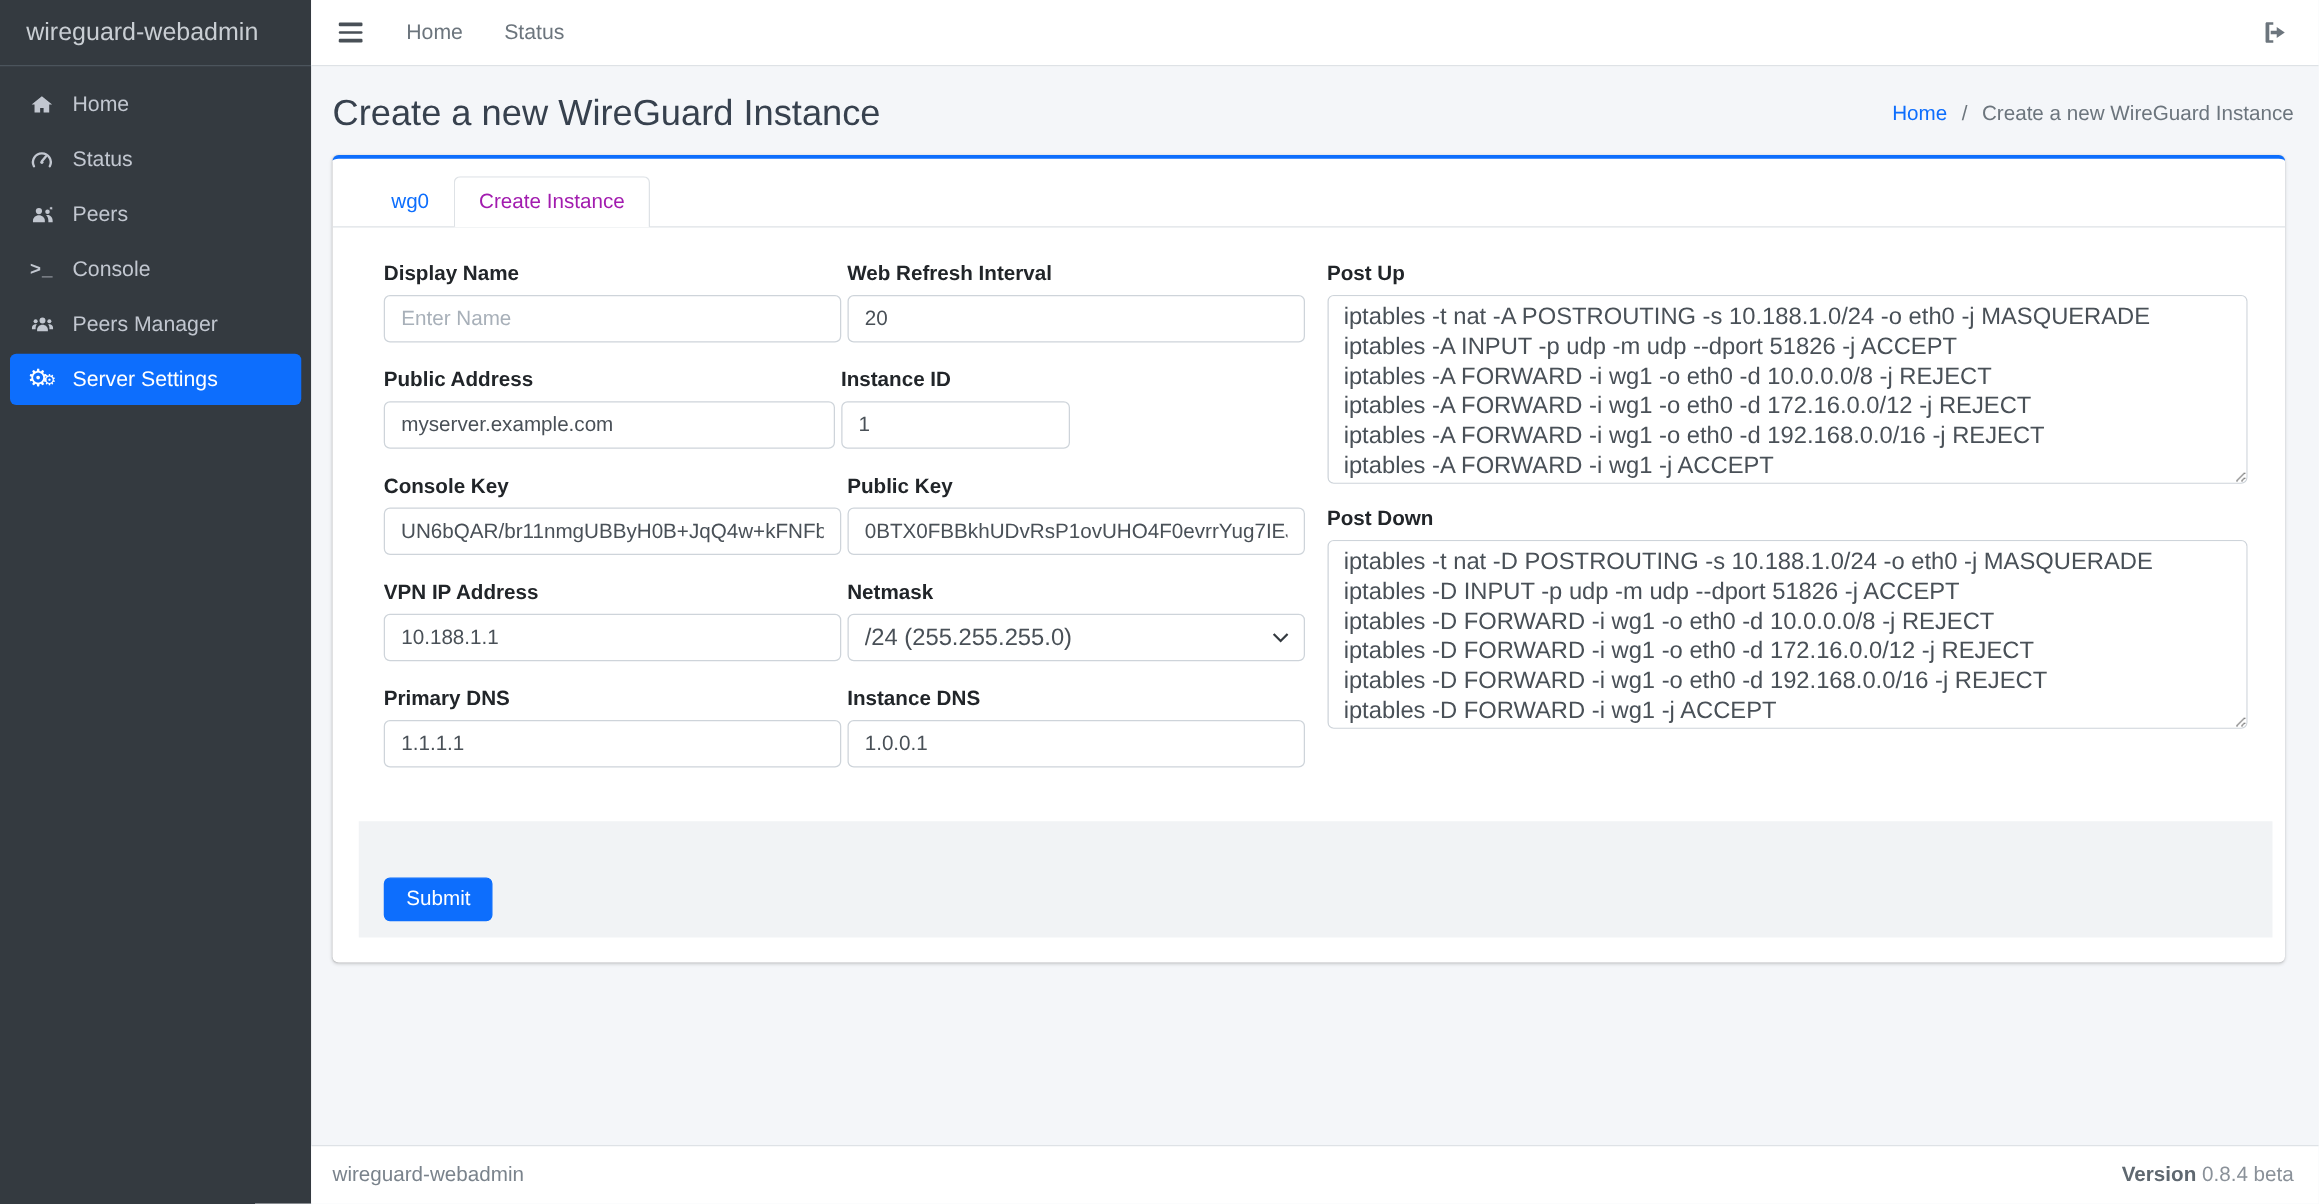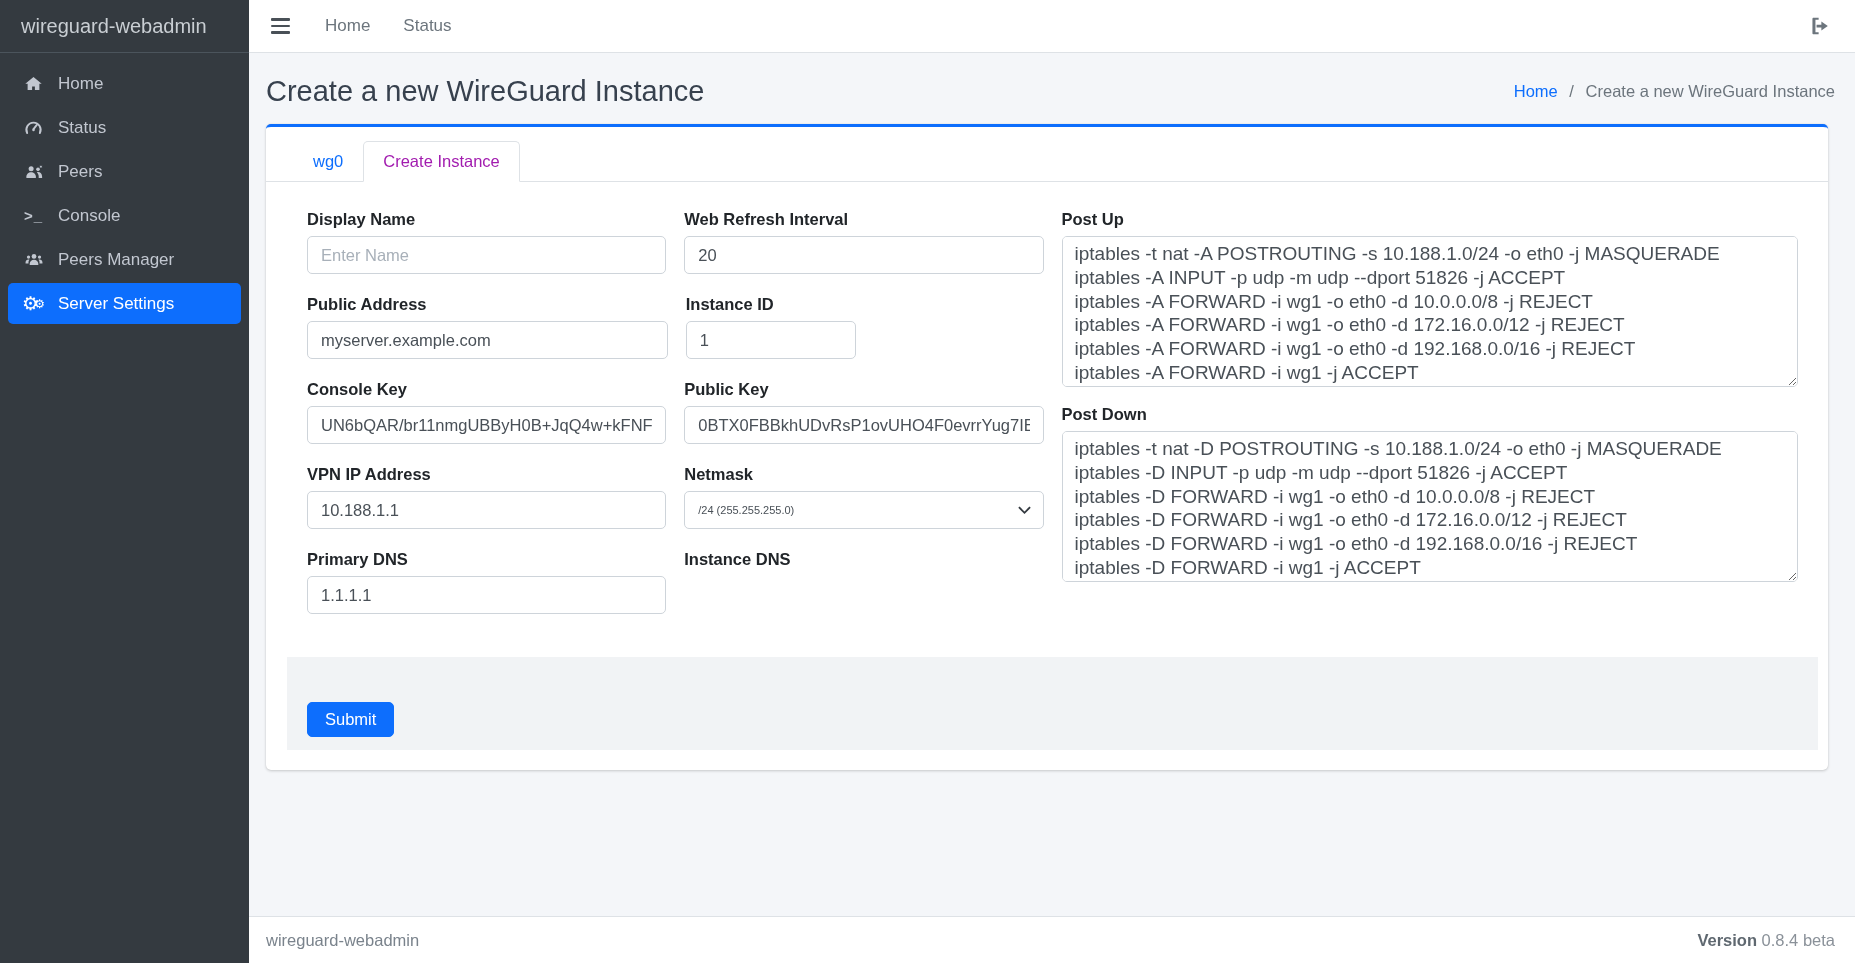--- a/index.html
+++ b/index.html
@@ -43,34 +43,34 @@
   
   .card { margin:16px 27px 0 17px; background:#fff; border-radius:5px; border-top:3px solid #0d6efd;
           box-shadow:0 0 1px rgba(0,0,0,.125), 0 1px 3px rgba(0,0,0,.18); padding-bottom:20px; }
   .card-tabs { display:flex; padding:14px 16px 0 27px; border-bottom:1px solid #dee2e6; }
   .tab { padding:10px 19px; font-size:16.5px; margin-bottom:-1px; border:1px solid transparent;
          border-radius:5px 5px 0 0; cursor:pointer; }
   .tab-inactive { color:#0d6efd; }
   .tab.active { background:#fff; border-color:#dee2e6 #dee2e6 #fff; color:#a21caf; }
   
   .form-body { display:grid; grid-template-columns:1fr 1fr; column-gap:18px; padding:28px 30px 0 41px; }
-  .frow { display:grid; column-gap:18px; margin-bottom:21px; }
+  .frow { display:grid; column-gap:5px; margin-bottom:21px; }
   .cols-2 { grid-template-columns:1fr 1fr; }
   .cols-3 { grid-template-columns:calc(50% - 7.5px) 1fr 1fr; }
   .fgroup label { display:block; font-weight:700; font-size:16.5px; color:#212529; margin-bottom:7px; }
   .fgroup input {
     width:100%; height:38px; padding:6px 13px; border:1px solid #ced4da; border-radius:5px;
     font-size:16.5px; color:#495057; font-family:inherit; background:#fff; outline:none;
   }
   .fgroup input::placeholder { color:#a8b0b9; }
   .select-wrap { position:relative; }
   .select-wrap select {
     appearance:none; -webkit-appearance:none; -moz-appearance:none;
     width:100%; height:38px; padding:6px 13px; border:1px solid #ced4da; border-radius:5px;
-    font-size:11px; color:#495057; font-family:inherit; background:#fff; outline:none;
+    font-size:19px; color:#495057; font-family:inherit; background:#fff; outline:none;
   }
   .select-wrap .chevron { position:absolute; right:13px; top:50%; transform:translateY(-50%); pointer-events:none; display:flex; }
   .ta-group textarea {
     width:100%; height:151px; padding:5px 12px; border:1px solid #ced4da; border-radius:5px;
     font-size:19px; line-height:23.8px; color:#495057; font-family:inherit;
     overflow-y:scroll; overflow-x:hidden; white-space:pre; resize:both; outline:none;
   }
   .ta-group + .ta-group { margin-top:14px; }
   textarea::-webkit-scrollbar { width:17px; }
   textarea::-webkit-scrollbar-track { background:#f1f1f1; }
@@ -263,20 +263,21 @@
           </div>
         </div>
 
         <div class="frow cols-2">
           <div class="fgroup">
             <label>Primary DNS</label>
             <input type="text" value="1.1.1.1" style="">
           </div>
           <div class="fgroup">
             <label>Instance DNS</label>
+            <input type="text" value="1.0.0.1" style="">
           </div>
         </div>
 
       </div>
 
       <div>
         <div class="ta-group fgroup">
           <label>Post Up</label>
           <textarea spellcheck="false" style="">iptables -t nat -A POSTROUTING -s 10.188.1.0/24 -o eth0 -j MASQUERADE
 iptables -A INPUT -p udp -m udp --dport 51826 -j ACCEPT

